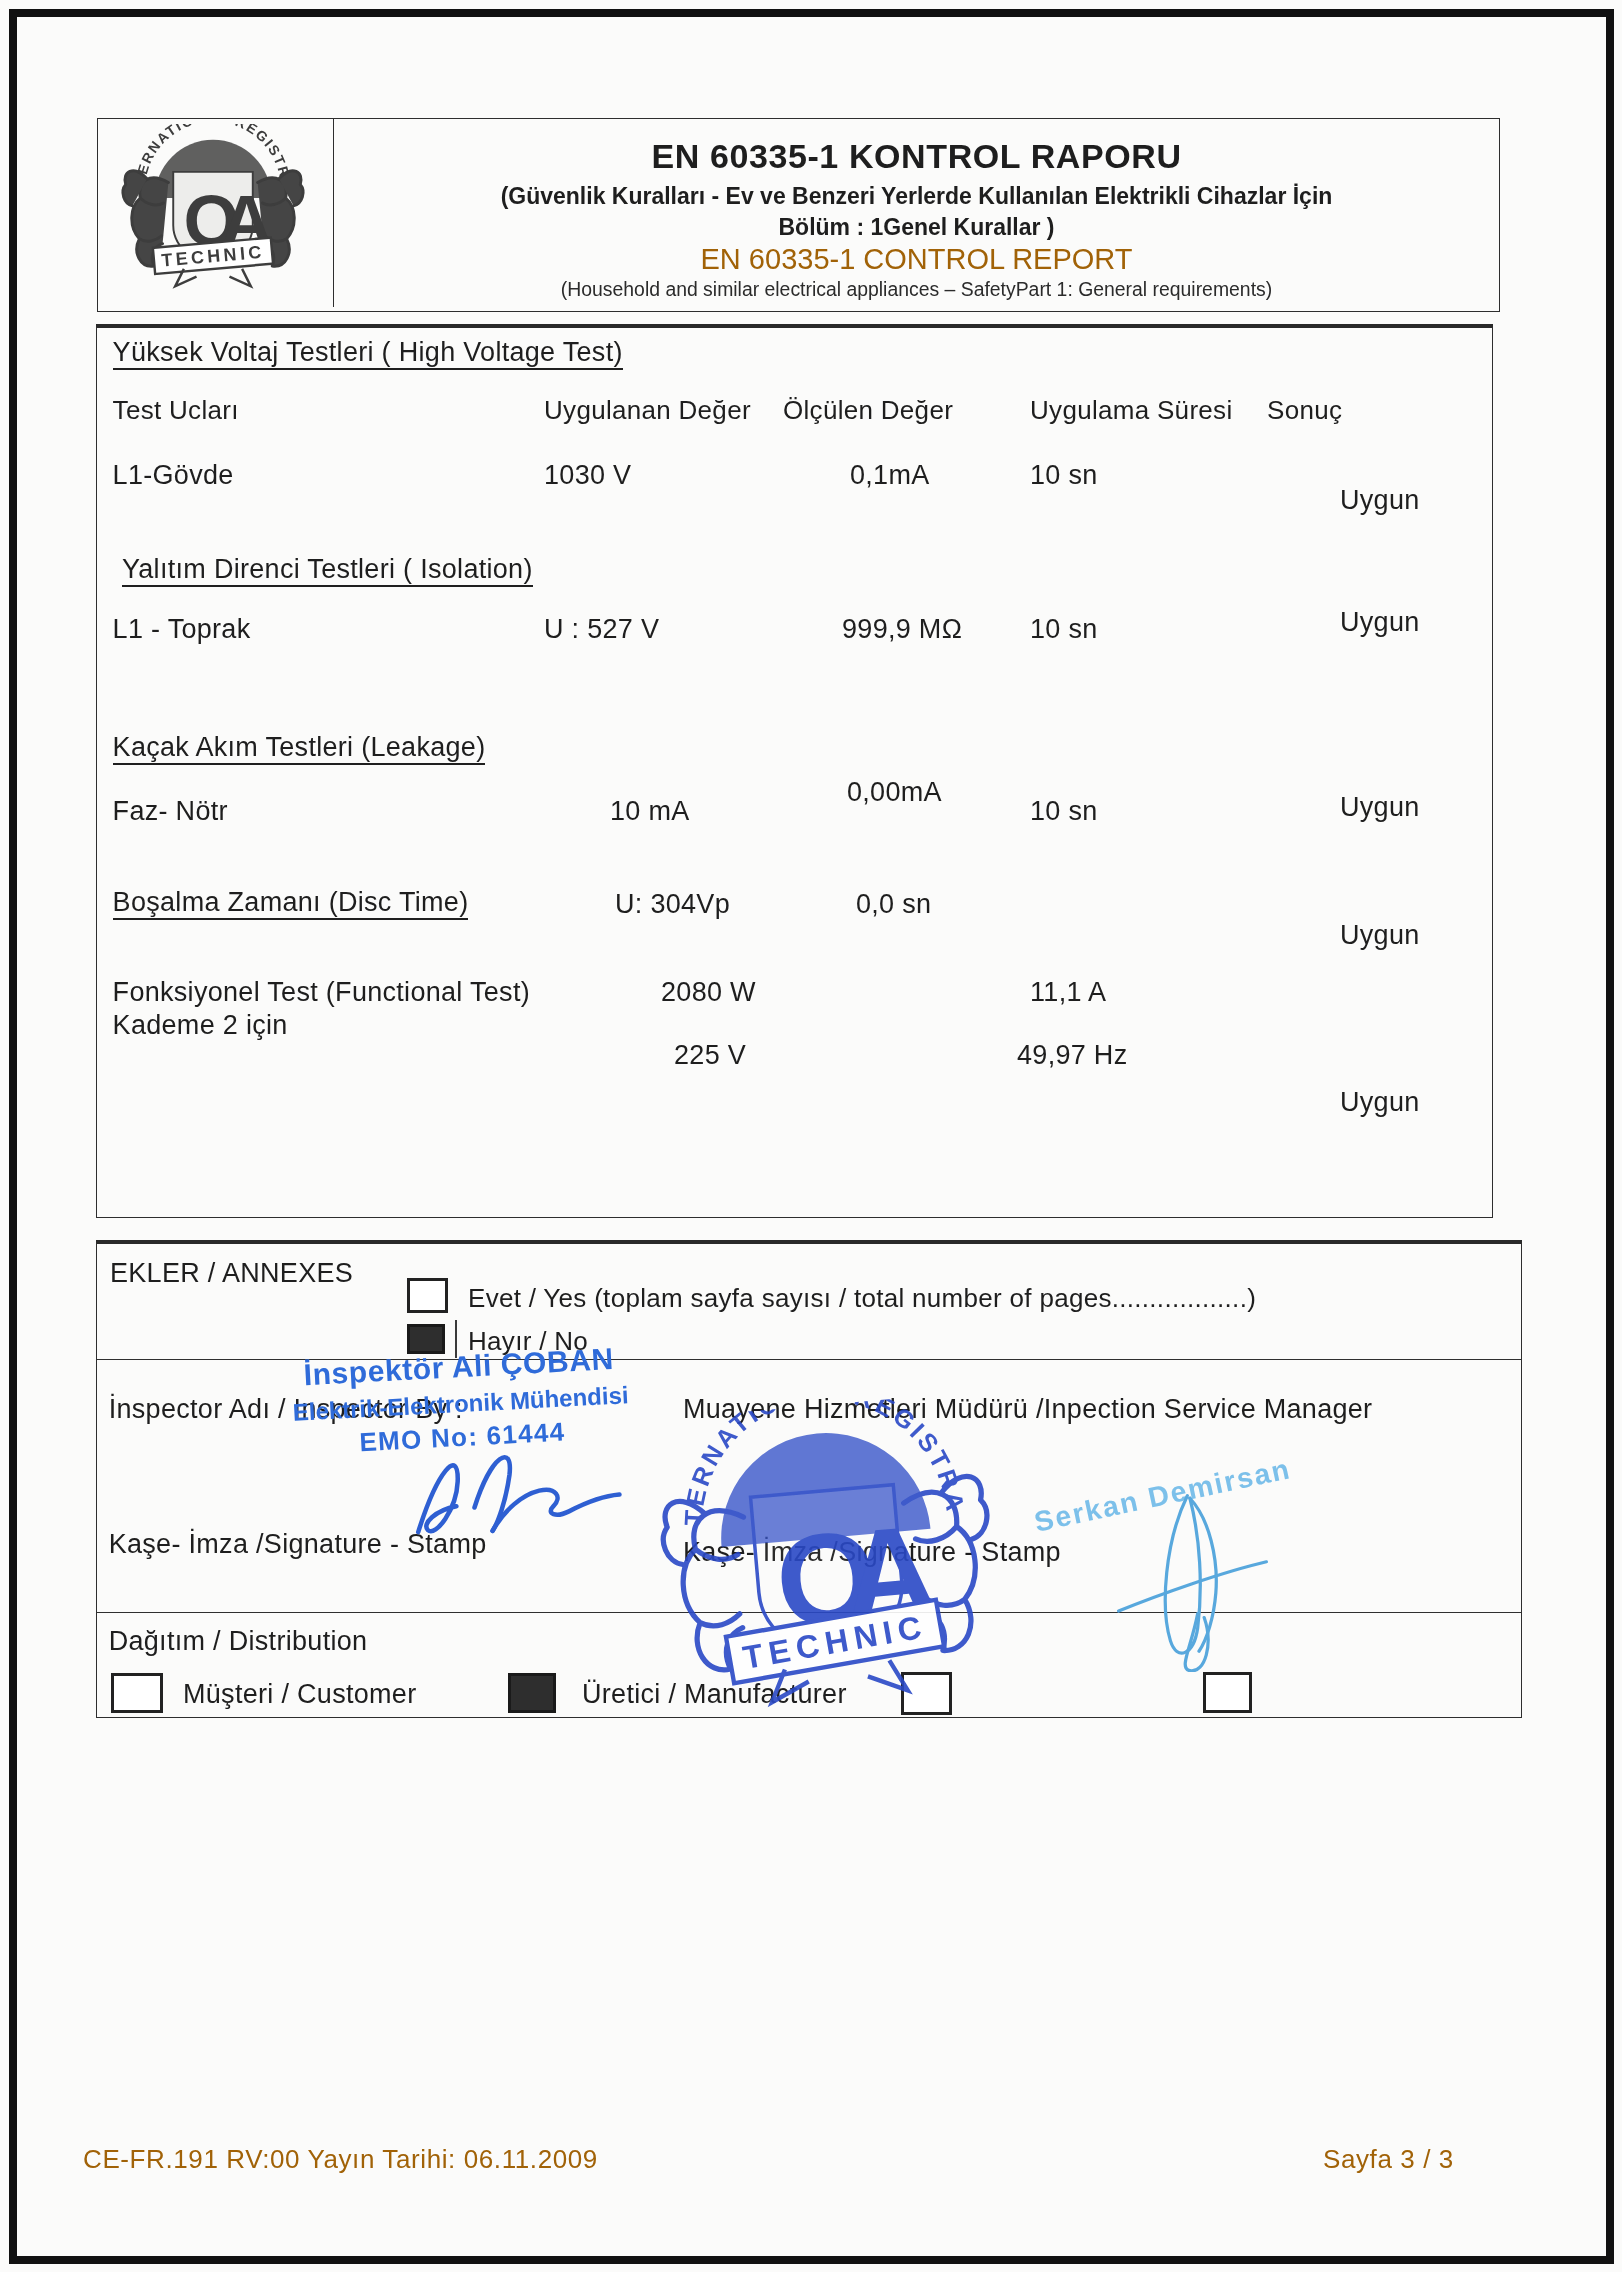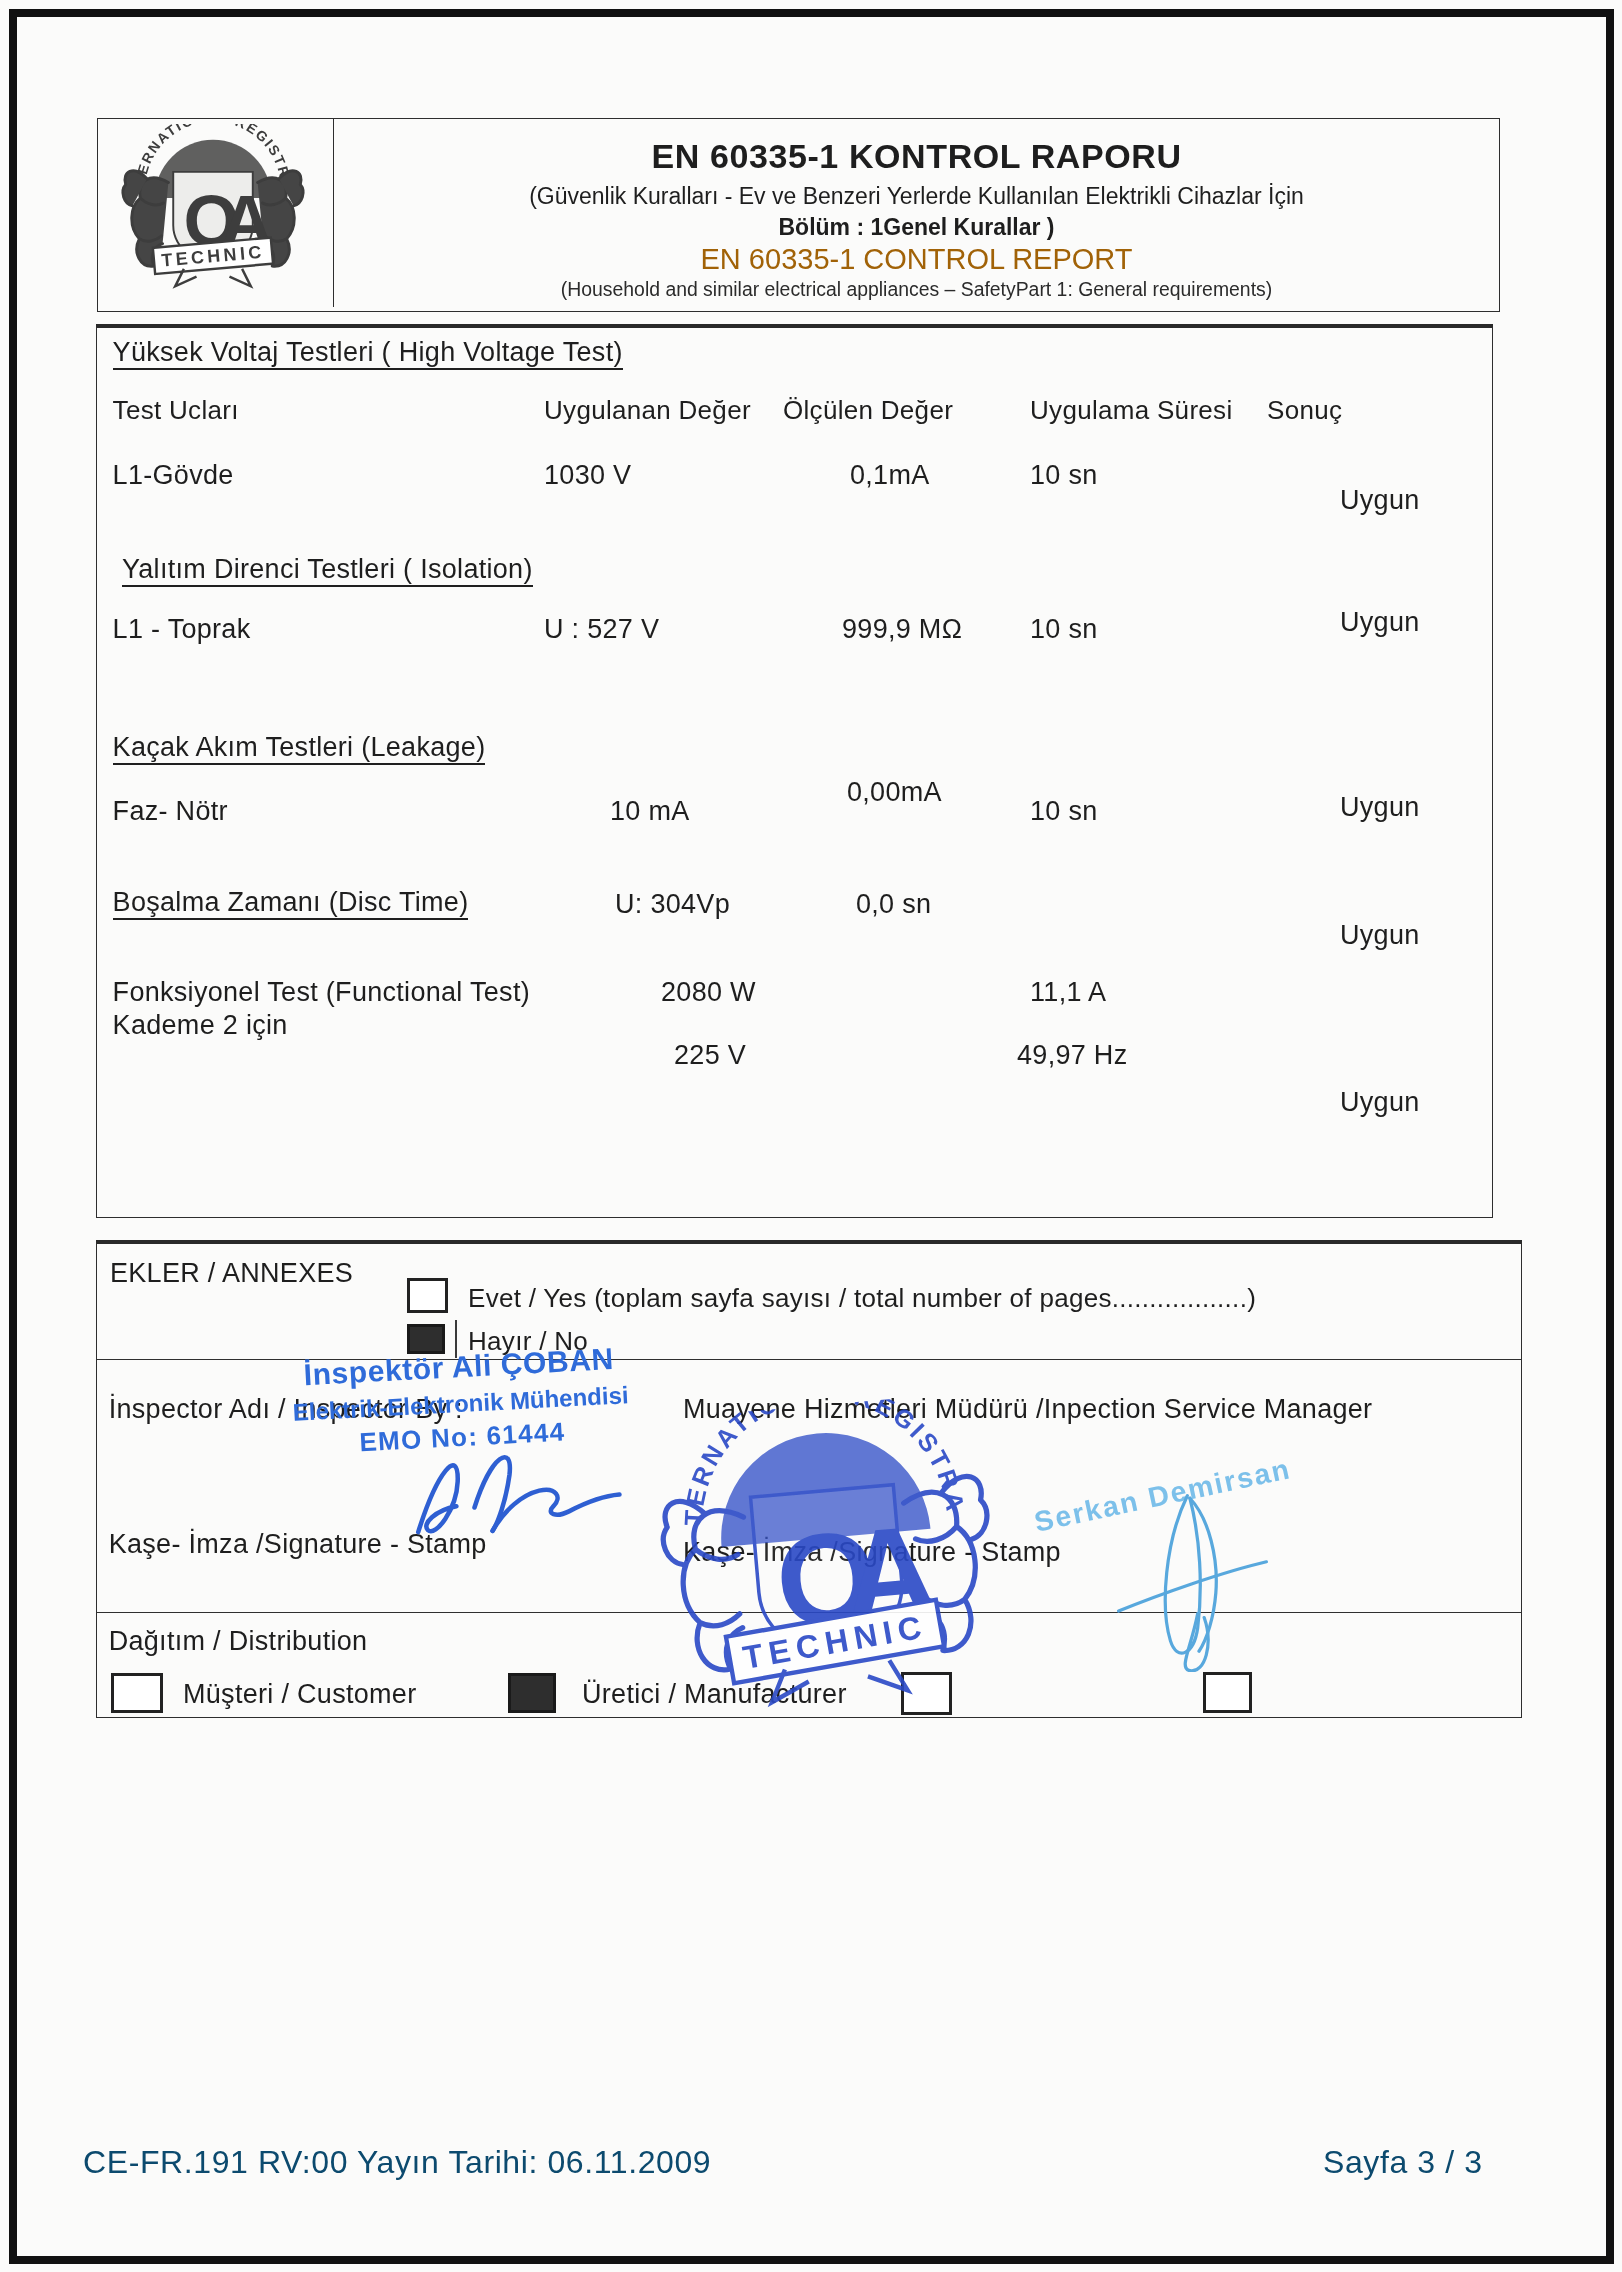--- a/index.html
+++ b/index.html
@@ -20,21 +20,21 @@
   .vtick{position:absolute;width:1.9px;background:#3a3a3a;}
   .stamp-text{position:absolute;text-align:center;color:#2f6bd9;font-weight:bold;
         transform:rotate(-3deg);line-height:1.35;}
   .stamp-text .l1{font-size:30px;letter-spacing:0.6px;}
   .stamp-text .l2{font-size:24px;}
   .stamp-text .l3{font-size:26px;letter-spacing:1.3px;}
   .manager-name{position:absolute;color:#7cc0ea;font-size:28.5px;font-weight:bold;
         letter-spacing:1.9px;transform:rotate(-12deg);}
   .emblem-logo{color:#3d3d3d;--shield-fill:#ededeb;--lion-fill:#454545;}
   .emblem-stamp{color:#2a49c6;--shield-fill:rgba(255,255,255,0.06);--lion-fill:none;opacity:.9;}
-  .footer{position:absolute;font-size:32px;letter-spacing:0.6px;color:#0c4a6e;}
+  .footer{position:absolute;font-size:26px;letter-spacing:0.6px;color:#a16207;}
   svg text{font-family:"Liberation Sans",sans-serif;}
 </style>
 </head>
 <body>
 
 <div class="page">
   <div class="page-frame"></div>
 
   <svg width="0" height="0" style="position:absolute">
     <symbol id="qa-emblem" viewBox="0 30 400 380">
@@ -62,21 +62,21 @@
   </svg>
 
   <div class="box" style="left:97px;top:118px;width:1401px;height:192px;">
     <div class="abs" style="left:0;top:0;width:235px;height:188px;border-right:1.9px solid #2e2e2e;">
       <svg class="emblem-logo" style="position:absolute;left:18px;top:5.2px;" width="194" height="185" viewBox="0 30 400 380">
         <use href="#qa-emblem"></use>
       </svg>
     </div>
     <div class="abs center" style="left:237px;top:0;width:1163px;height:188px;">
       <div class="abs" style="left:0;width:100%;top:18px;font-size:34px;font-weight:bold;letter-spacing:0.6px;">EN 60335-1 KONTROL RAPORU</div>
-      <div class="abs" style="left:0;width:100%;top:64px;font-size:23px;font-weight:normal;">(Güvenlik Kuralları - Ev ve Benzeri Yerlerde Kullanılan Elektrikli Cihazlar İçin</div>
+      <div class="abs" style="left:0;width:100%;top:64px;font-size:23px;font-weight:bold;">(Güvenlik Kuralları - Ev ve Benzeri Yerlerde Kullanılan Elektrikli Cihazlar İçin</div>
       <div class="abs" style="left:0;width:100%;top:95px;font-size:23px;font-weight:bold;">Bölüm : 1Genel Kurallar )</div>
       <div class="abs" style="left:0;width:100%;top:124px;font-size:29px;font-weight:400;color:#a16207;">EN 60335-1 CONTROL REPORT</div>
       <div class="abs" style="left:0;width:100%;top:159px;font-size:19.4px;color:#2b2b2b;">(Household and similar electrical appliances – SafetyPart 1: General requirements)</div>
     </div>
   </div>
 
   <div class="box box-thicktop" style="left:96px;top:324px;width:1395px;height:889px;">
 
     <span class="abs t42 u" style="left:15.6px;top:9px;">Yüksek Voltaj Testleri ( High Voltage Test)</span>
 

